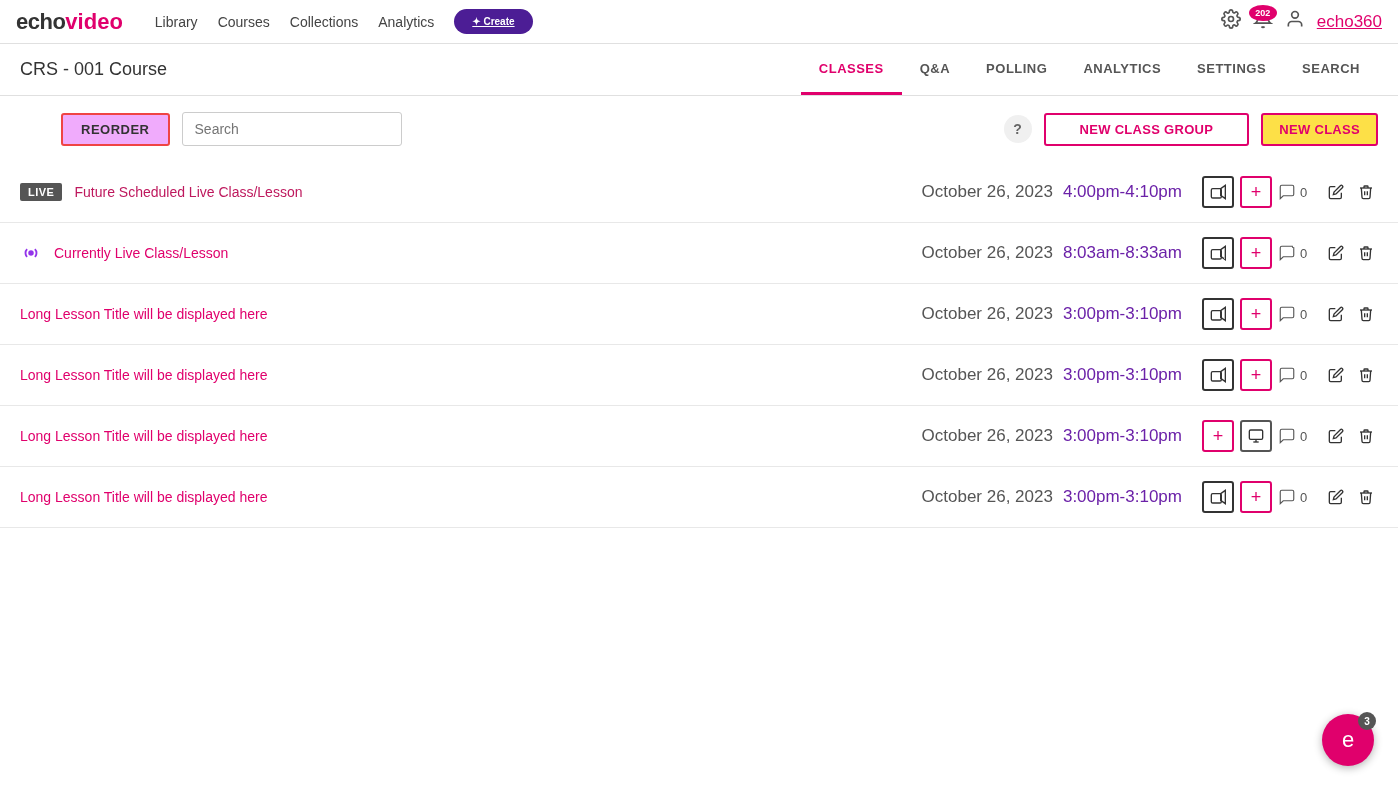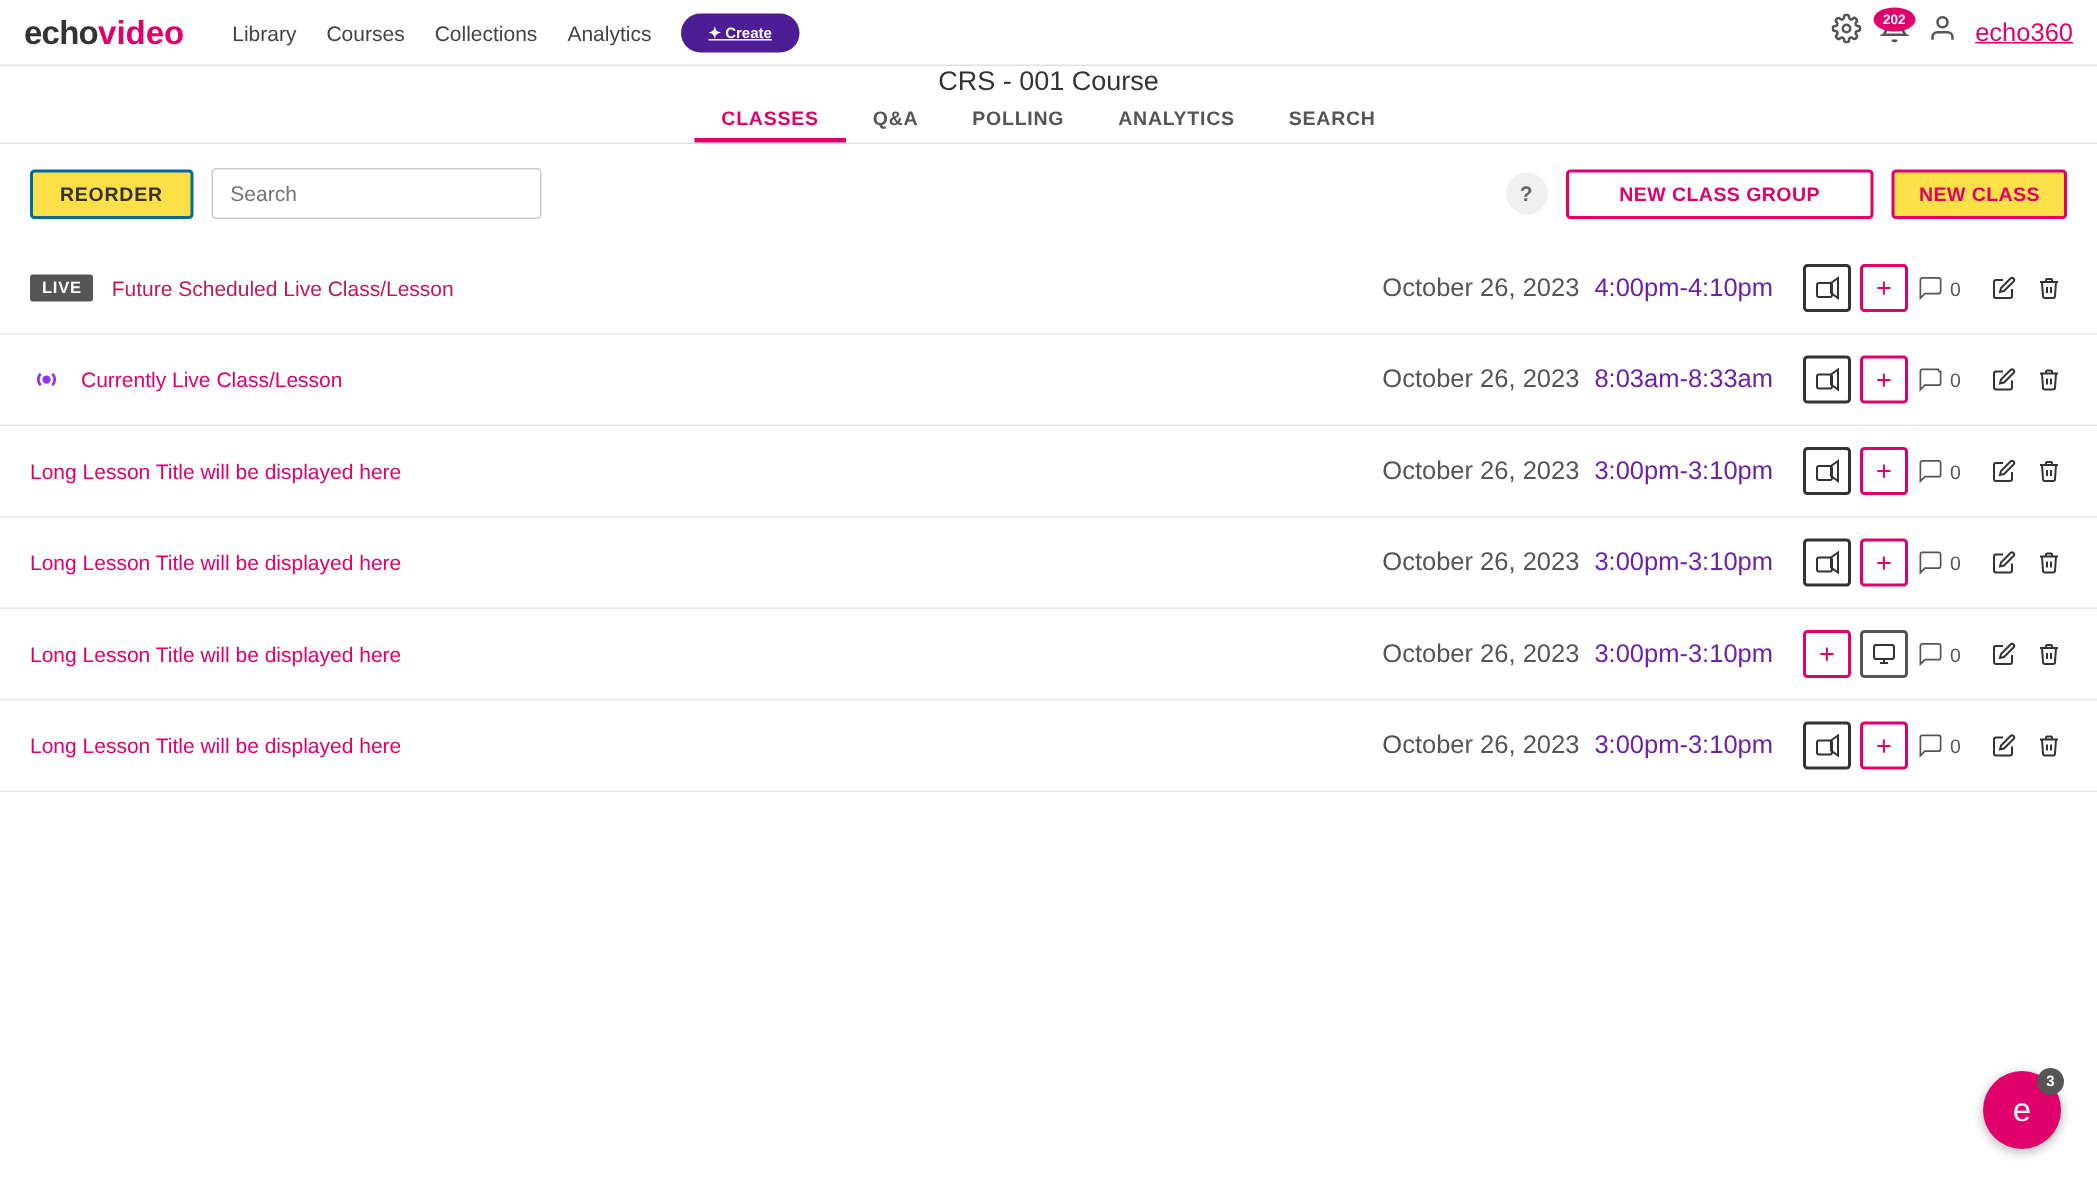--- a/index.html
+++ b/index.html
@@ -26,41 +26,41 @@
       position: absolute; top: -4px; right: -4px;
       background: #e0006c; color: #fff; border-radius: 50%;
       font-size: 9px; width: 28px; height: 16px;
       display: flex; align-items: center; justify-content: center; font-weight: bold;
     }
     .echo360-text { color: #e0006c; font-size: 17px; font-weight: 500; text-decoration: underline; }
 
     
     .sub-header {
       display: flex; align-items: center; justify-content: space-between;
-      padding: 0 20px; height: 52px; border-bottom: 1px solid #e0e0e0; background: #fff; flex-direction: column;
+      padding: 0 20px; height: 52px; border-bottom: 1px solid #e0e0e0; background: #fff;
     }
     .course-title { font-size: 18px; font-weight: 500; color: #333; }
     .tab-nav { display: flex; align-items: center; height: 100%; }
     .tab-item {
       padding: 0 18px; height: 100%; display: flex; align-items: center;
       font-size: 13px; font-weight: 600; color: #555; cursor: pointer;
       border-bottom: 3px solid transparent; letter-spacing: 0.5px;
       text-transform: uppercase;
     }
     .tab-item.active { color: #e0006c; border-bottom-color: #e0006c; }
 
     
     .toolbar {
       display: flex; align-items: center; padding: 16px 20px; gap: 12px;
       background: #fff;
     }
     .reorder-btn {
-      border: 2px solid #0369a1; background: #fde047; color: #333;
+      border: 2px solid #ef4444; background: #f0abfc; color: #333;
       padding: 7px 18px; font-size: 13px; font-weight: 700; cursor: pointer;
-      border-radius: 3px; letter-spacing: 0.5px;
+      border-radius: 3px; letter-spacing: 0.5px; margin-left: 41px;
     }
     .search-input {
       border: 1px solid #ccc; border-radius: 3px; padding: 8px 12px;
       font-size: 14px; width: 220px; color: #555;
     }
     .toolbar-spacer { flex: 1; }
     .help-btn {
       background: #f0f0f0; border: none; border-radius: 50%;
       width: 28px; height: 28px; display: flex; align-items: center; justify-content: center;
       cursor: pointer; color: #666; font-size: 14px; font-weight: bold;
@@ -185,20 +185,21 @@
   </div>
 </nav>
 
 <div class="sub-header">
   <h1 class="course-title">CRS - 001 Course</h1>
   <nav class="tab-nav">
     <div class="tab-item active">CLASSES</div>
     <div class="tab-item">Q&amp;A</div>
     <div class="tab-item">POLLING</div>
     <div class="tab-item">ANALYTICS</div>
+    <div class="tab-item">SETTINGS</div>
     <div class="tab-item">SEARCH</div>
   </nav>
 </div>
 
 <div class="toolbar">
   <button class="reorder-btn">REORDER</button>
   <input class="search-input" type="text" placeholder="Search" style="">
   <div class="toolbar-spacer"></div>
   <button class="help-btn">?</button>
   <button class="new-group-btn">NEW CLASS GROUP</button>

